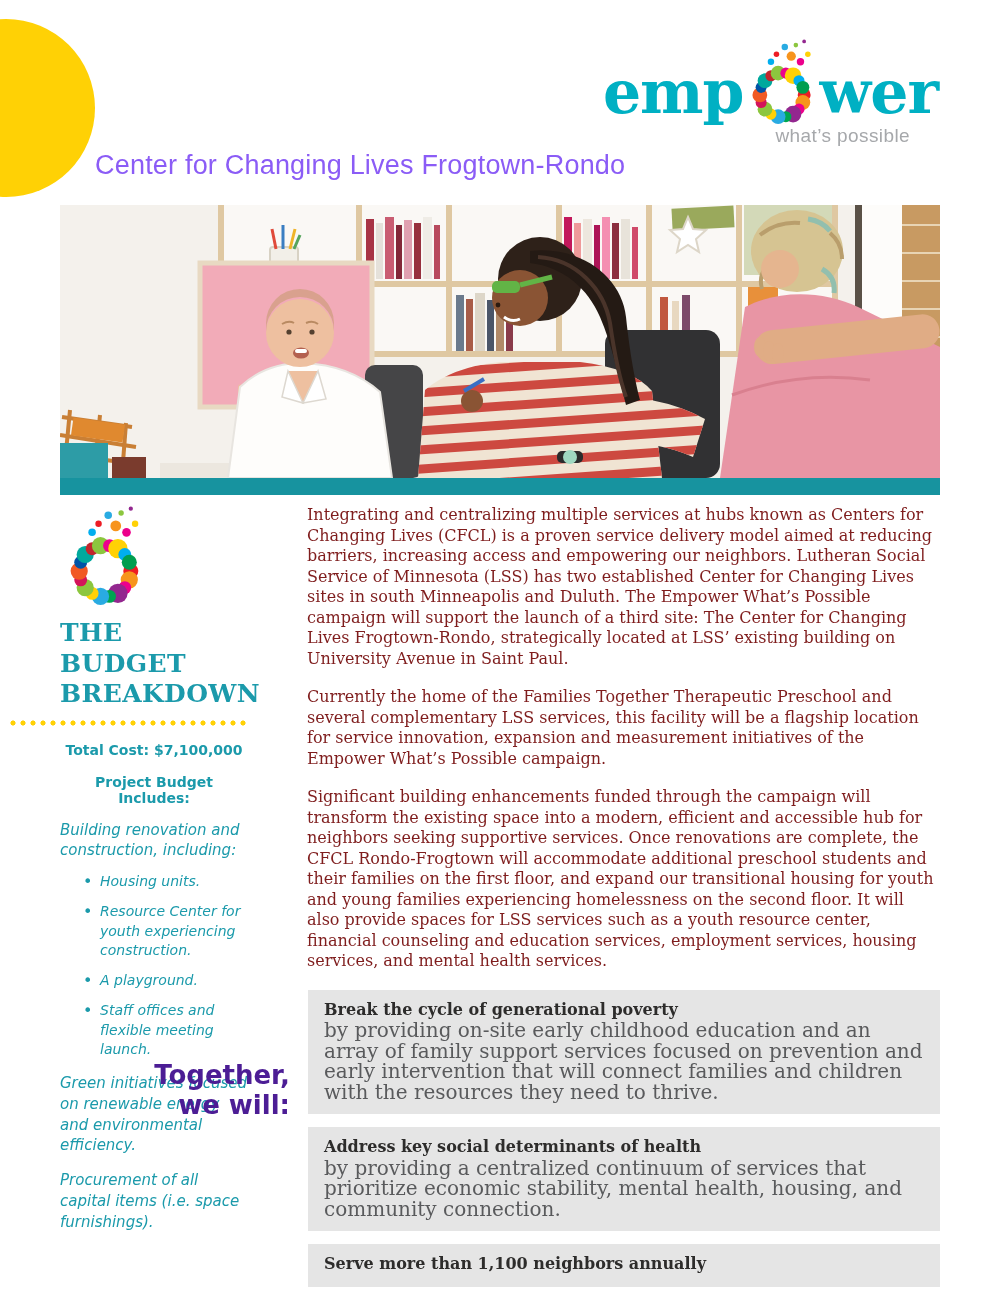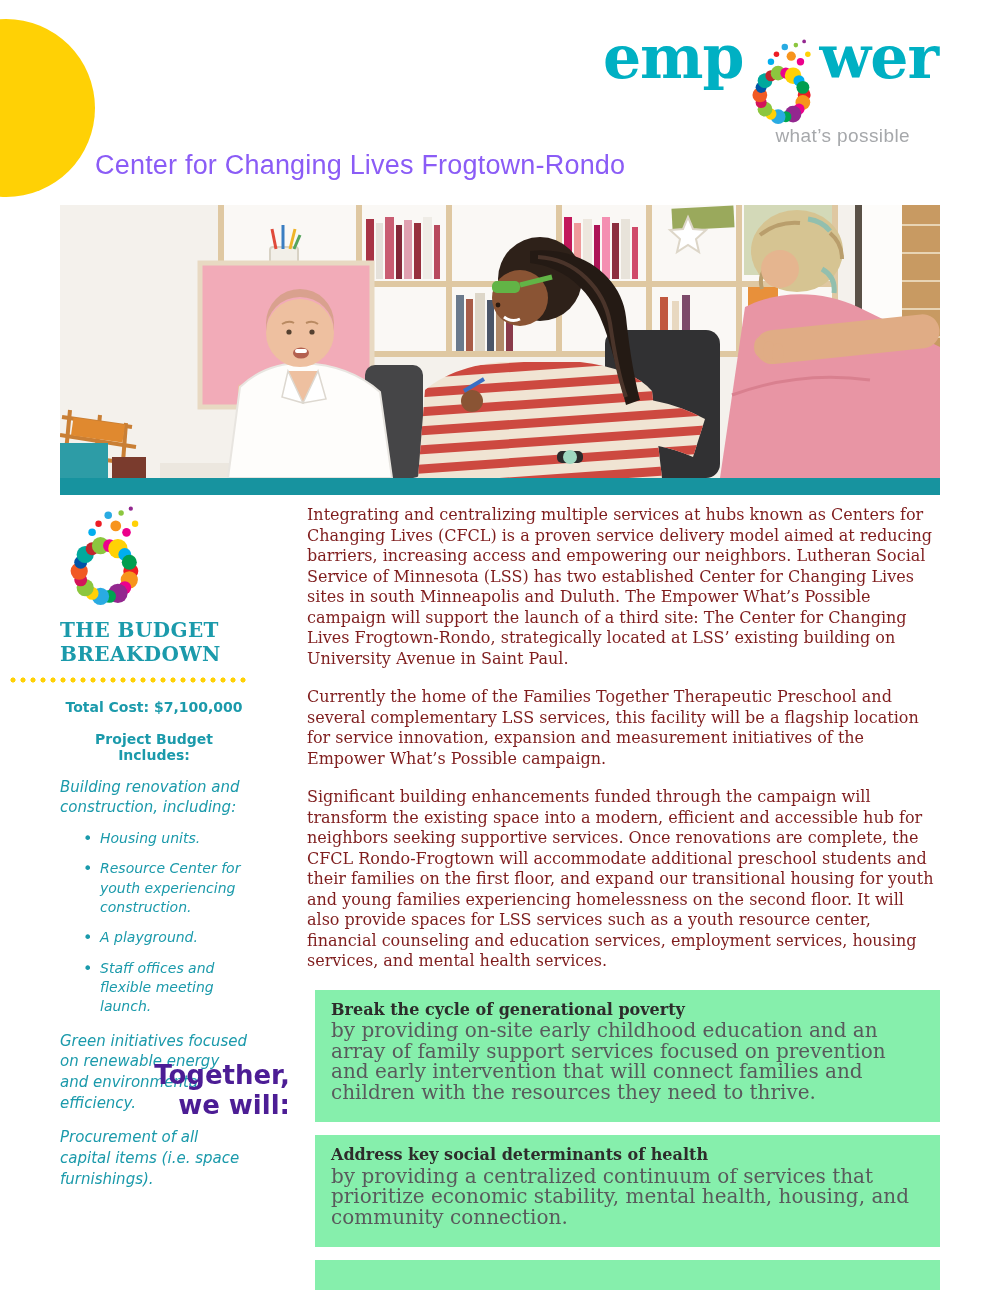--- a/index.html
+++ b/index.html
@@ -5,59 +5,59 @@
   html,body{margin:0;padding:0;background:#ffffff;}
   .page{position:relative;width:1000px;height:1294px;background:#ffffff;overflow:hidden;
         font-family:"Liberation Sans",sans-serif;}
 
   
   .yellow-circle{position:absolute;left:-83px;top:19px;width:178px;height:178px;
                  border-radius:50%;background:#ffd105;}
 
   
   .logo{position:absolute;top:34px;right:62px;text-align:right;}
-  .logo-word{display:flex;align-items:flex-start;justify-content:flex-end;
+  .logo-word{display:flex;align-items:flex-end;justify-content:flex-end;
              font-family:"DejaVu Serif",serif;font-weight:bold;font-size:60px;
              line-height:0.78;color:#00b0c3;letter-spacing:-1px;}
   .logo-o{width:74px;height:96px;margin:0 1px -14px 1px;}
   .logo-tagline{font-size:19px;color:#a6a8ab;margin-top:9px;margin-right:28px;letter-spacing:0.4px;}
 
   .page-title{position:absolute;left:95px;top:150px;margin:0;font-weight:normal;
               font-size:27px;color:#8b5cf6;letter-spacing:0.2px;font-family:"Liberation Sans",sans-serif;}
 
   
   .photo{position:absolute;left:60px;top:205px;width:880px;height:273px;overflow:hidden;}
   .teal-bar{position:absolute;left:60px;top:478px;width:880px;height:17px;background:#17939f;}
 
   
   .sidebar{position:absolute;left:8px;top:500px;width:240px;color:#1b9aab;}
   .sidebar-ring{width:86px;height:112px;display:block;margin-left:54px;}
   .budget-heading{margin:6px 0 0 52px;font-family:"DejaVu Serif",serif;font-weight:bold;
-                  font-size:20px;line-height:1.22;letter-spacing:0.4px;color:#1b9aab;}
+                  font-size:25px;line-height:1.22;letter-spacing:0.4px;color:#1b9aab;}
   .dotted-line{height:6px;width:240px;margin-top:10px;
       background-image:radial-gradient(circle closest-side,#ffd105 2.4px,transparent 2.7px);
       background-size:10px 6px;background-repeat:repeat-x;}
   .sb-bold{margin:16px 0 0 52px;font-family:"DejaVu Sans",sans-serif;font-weight:bold;
            font-size:14px;text-align:center;}
   .sb-item{margin:14px 0 0 52px;font-family:"DejaVu Sans",sans-serif;font-style:italic;
            font-size:15px;line-height:1.38;}
   .budget-list{list-style:none;margin:10px 0 0 0;padding:0;}
   .budget-list li{position:relative;margin:11px 0 0 92px;padding:0;
            font-family:"DejaVu Sans",sans-serif;font-style:italic;font-size:14px;line-height:1.38;}
   .budget-list li::before{content:"\2022";position:absolute;left:-17px;top:-1px;
            font-style:normal;font-size:16px;color:#1b9aab;}
   .together{position:absolute;left:0;top:1060px;width:290px;text-align:right;
             font-family:"DejaVu Sans",sans-serif;font-weight:bold;font-size:26px;
             line-height:1.16;color:#4c1d95;}
 
   
   .main{position:absolute;left:307px;top:505px;width:633px;}
   .main p.body{margin:0 0 18px 0;font-family:"DejaVu Serif",serif;font-size:16px;
                line-height:20.5px;color:#7f1d1d;}
-  .callout{background:#86efac;padding:10px 16px 20px 16px;margin:0 0 13px 8px;}
+  .callout{background:#e5e5e5;padding:10px 16px 12px 16px;margin:0 0 13px 1px;}
   .callout .co-head{font-family:"DejaVu Serif",serif;font-weight:bold;font-size:16px;
                     line-height:20.5px;color:#2d2c2b;}
   .callout .co-body{font-family:"DejaVu Serif",serif;font-size:20px;line-height:20.5px;
                     color:#595a5c;}
 </style>
 </head>
 <body>
 
 <svg width="0" height="0" style="position:absolute">
   <symbol id="dotring" viewBox="0 0 80 104">
@@ -319,16 +319,17 @@
 
     <div class="callout">
       <div class="co-head">Break the cycle of generational poverty</div>
       <div class="co-body">by providing on-site early childhood education and an array of family support services focused on prevention and early intervention that will connect families and children with the resources they need to thrive.</div>
     </div>
     <div class="callout">
       <div class="co-head">Address key social determinants of health</div>
       <div class="co-body">by providing a centralized continuum of services that prioritize economic stability, mental health, housing, and community connection.</div>
     </div>
     <div class="callout">
+      <div class="co-head">Serve more than 1,100 neighbors annually</div>
     </div>
   </main>
 
 </div>
 
 </body></html>

